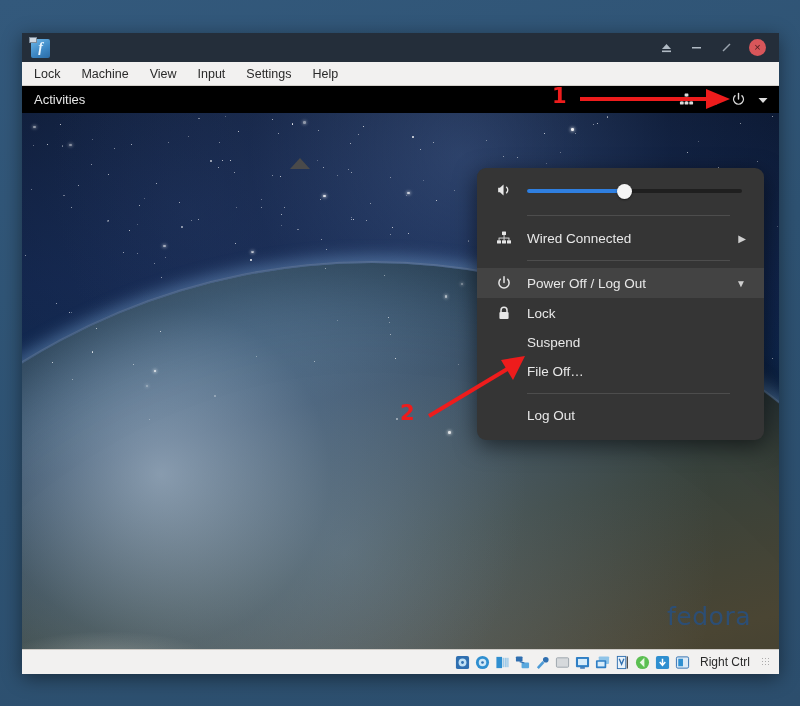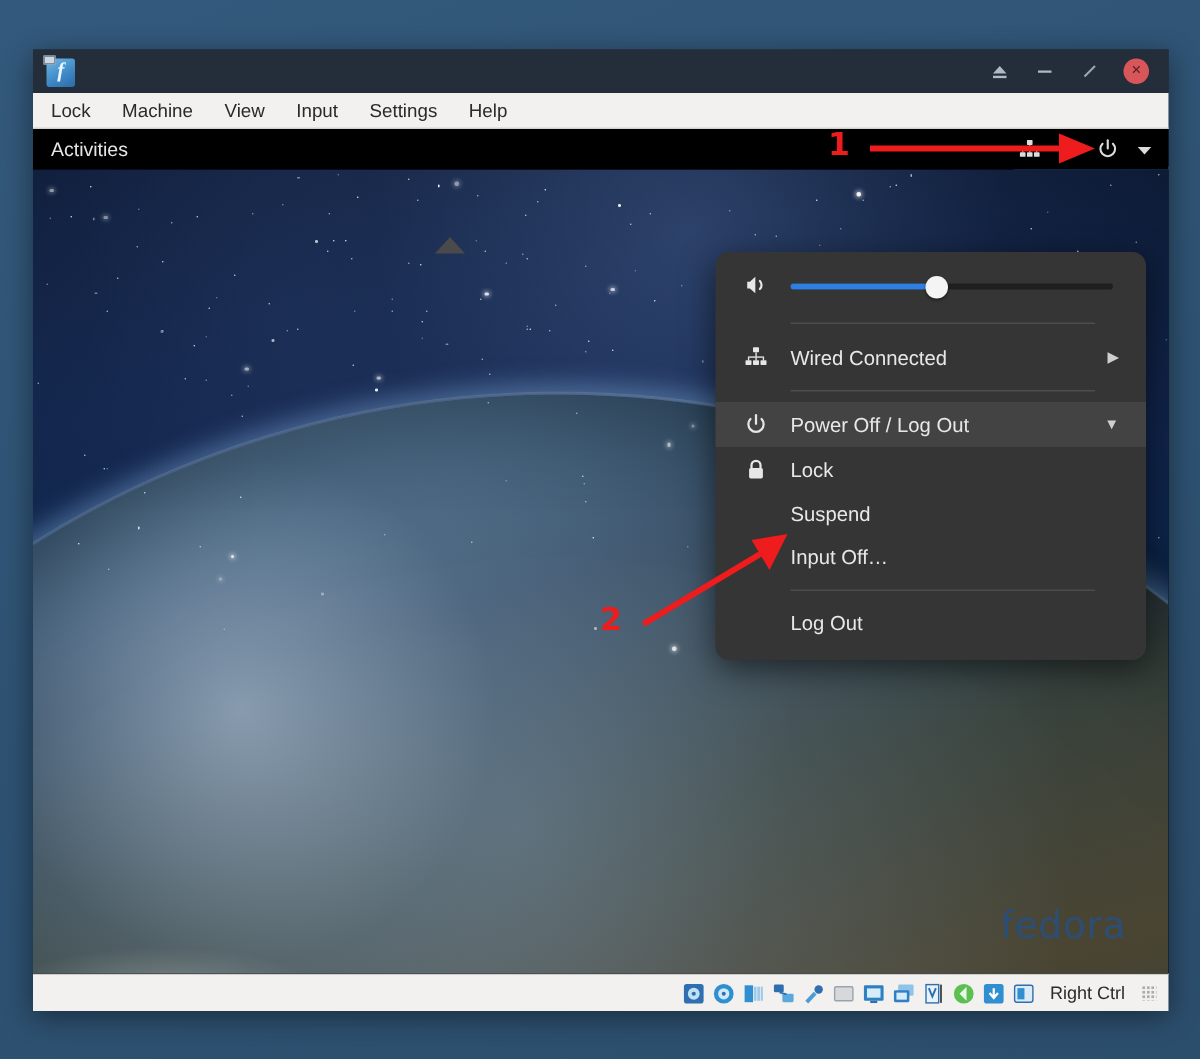--- a/index.html
+++ b/index.html
@@ -672,21 +672,21 @@
               <rect x="3.4" y="7" width="9.2" height="7" rx="1.1"></rect>
             </svg>
           </span>
           <span class="lbl">Lock</span>
         </div>
 
         <div class="menu-row sub">
           <span class="lbl">Suspend</span>
         </div>
         <div class="menu-row sub">
-          <span class="lbl">Input Off…</span>
+          <span class="lbl">File Off…</span>
         </div>
 
         <div class="sep"></div>
 
         <div class="menu-row sub">
           <span class="lbl">Log Out</span>
         </div>
       </div>
 
       <div class="anno-num" style="left:530px; top:-2px;">1</div>

